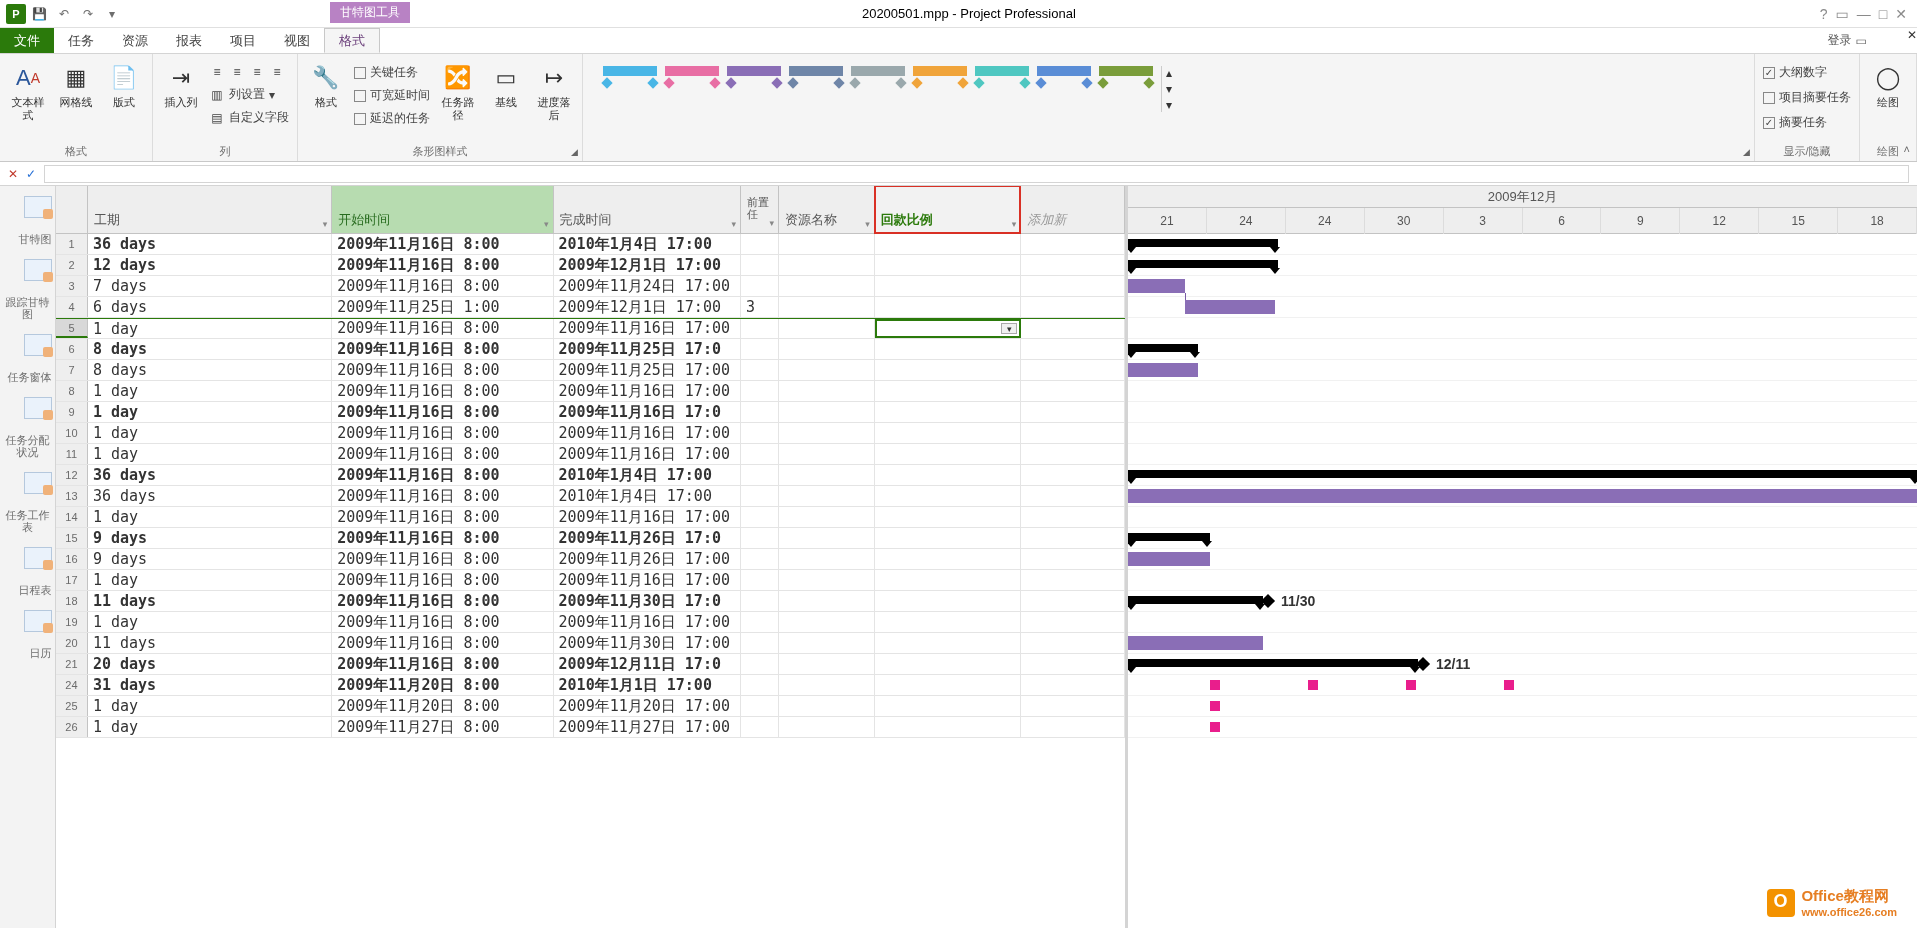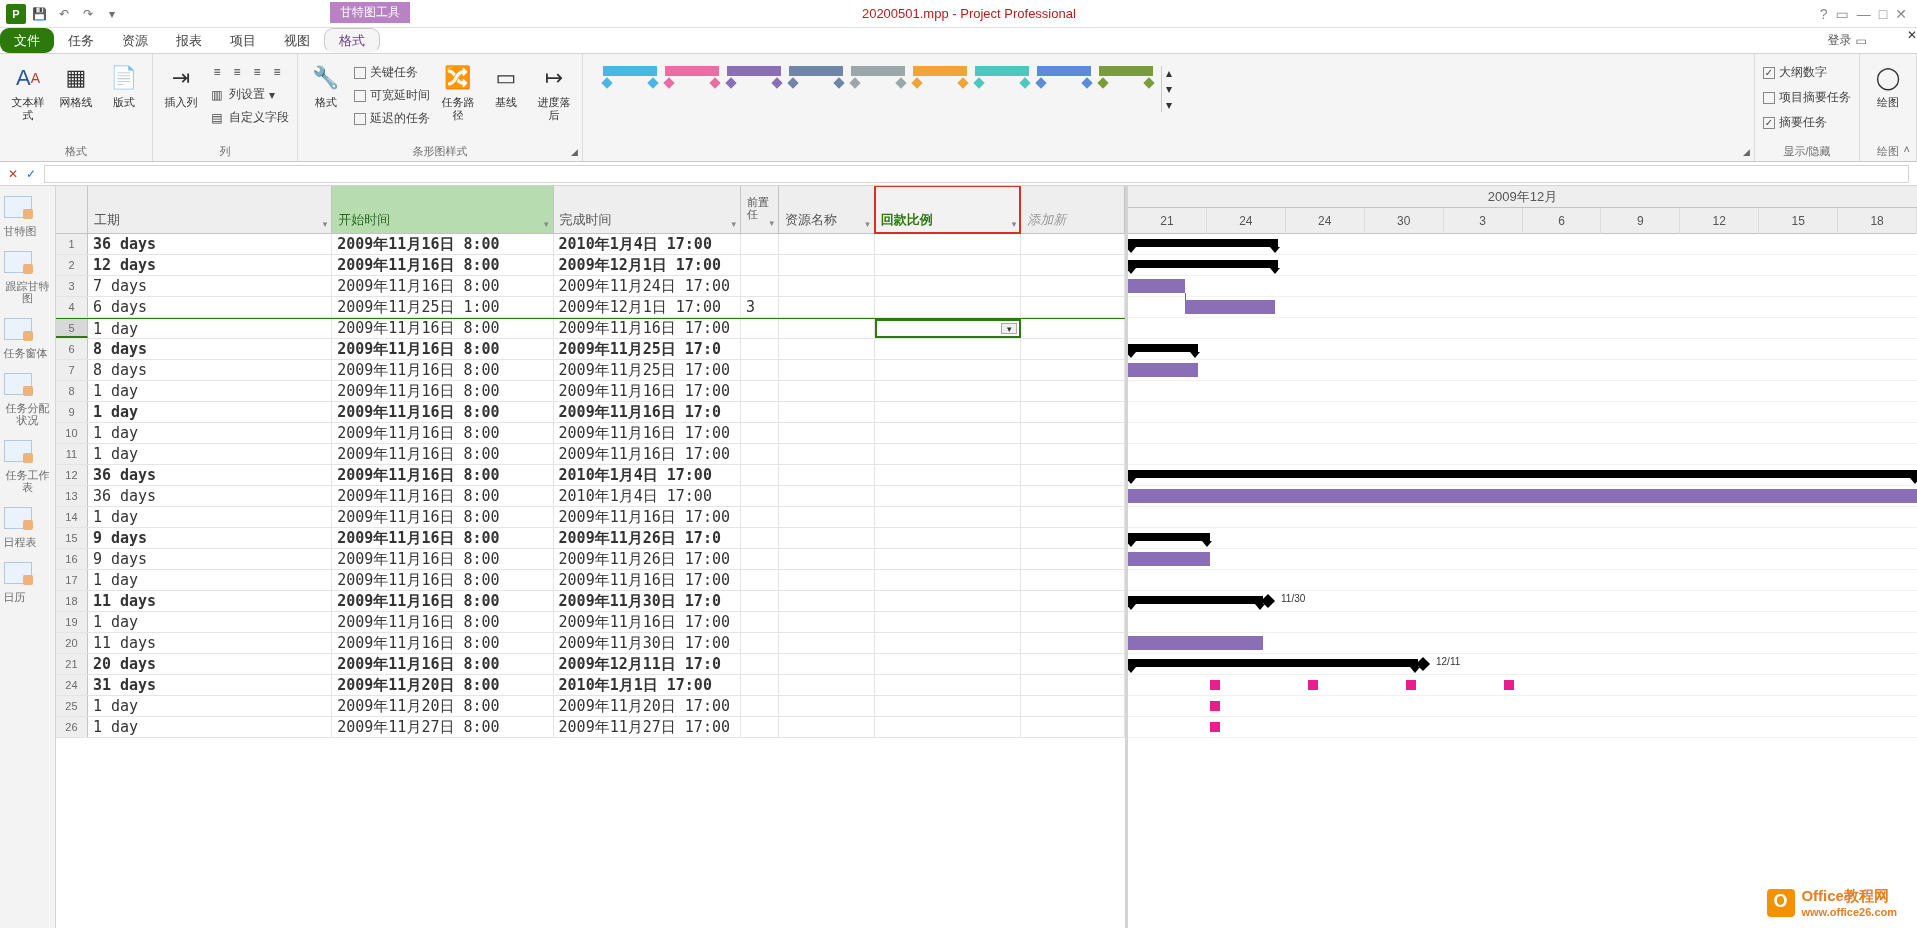--- a/index.html
+++ b/index.html
@@ -3,28 +3,28 @@
 <meta charset="utf-8">
 <style>
 * { margin: 0; padding: 0; box-sizing: border-box; font-family: "Microsoft YaHei", "Segoe UI", sans-serif; }
 body { background: #fff; font-size: 12px; color: #333; overflow: hidden; width: 1917px; height: 928px; position: relative; }
 
 
 .titlebar { height: 28px; background: #fff; display: flex; align-items: center; border-bottom: 1px solid #e0e0e0; }
 .qat { display: flex; align-items: center; gap: 4px; padding: 0 6px; }
 .qat .appicon { width: 20px; height: 20px; background: #2b7a0b; color: #fff; font-weight: bold; font-size: 11px; display: flex; align-items: center; justify-content: center; border-radius: 2px; }
 .qat .qbtn { width: 20px; height: 20px; display: flex; align-items: center; justify-content: center; color: #6e6e6e; cursor: pointer; }
-.title-center { flex: 1; text-align: center; color: #b91c1c; font-size: 13px; }
+.title-center { flex: 1; text-align: center; color: #000000; font-size: 13px; }
 .title-tool { position: absolute; left: 330px; top: 2px; background: #b882c4; color: #fff; padding: 2px 10px; font-size: 12px; }
 .winbtns { display: flex; gap: 8px; padding: 0 10px; color: #8a8a8a; }
 .winbtns span { cursor: pointer; font-size: 14px; }
 
 
 .ribbon-tabs { height: 26px; display: flex; align-items: stretch; border-bottom: 1px solid #d4d4d4; background: #fff; }
-.rtab { padding: 4px 14px; display: flex; align-items: center; font-size: 13px; color: #444; cursor: pointer; border-radius: 9px; }
+.rtab { padding: 4px 14px; display: flex; align-items: center; font-size: 13px; color: #444; cursor: pointer; }
 .rtab.file { background: #2b7a0b; color: #fff; }
 .rtab.active { color: #6a3e7a; border: 1px solid #c8c8c8; border-bottom: 1px solid #f5f5f5; background: #f5f5f5; }
 .login { margin-left: auto; padding-right: 40px; font-size: 12px; color: #555; display:flex; align-items:center; gap:4px;}
 
 
 .ribbon { height: 108px; background: #f5f5f5; border-bottom: 1px solid #c8c8c8; display: flex; }
 .rgroup { border-right: 1px solid #dcdcdc; padding: 4px 8px 0 8px; display: flex; flex-direction: column; position: relative; }
 .rgroup .gbody { flex: 1; display: flex; align-items: flex-start; gap: 8px; }
 .rgroup .glabel { text-align: center; font-size: 11px; color: #6e6e6e; padding: 2px 0; }
 .bigbtn { display: flex; flex-direction: column; align-items: center; width: 40px; gap: 2px; cursor: pointer; padding-top: 4px; }
@@ -41,21 +41,21 @@
 
 
 .formula { height: 24px; border-bottom: 1px solid #d4d4d4; display: flex; align-items: center; padding: 0 8px; gap: 8px; }
 .formula .x { color: #c0392b; cursor: pointer; }
 .formula .v { color: #2a72d6; cursor: pointer; }
 .formula .fbox { flex: 1; height: 18px; border: 1px solid #d4d4d4; }
 
 
 .main { display: flex; height: calc(928px - 28px - 26px - 108px - 24px); }
 .viewbar { width: 56px; background: #f3f3f3; border-right: 1px solid #d4d4d4; display: flex; flex-direction: column; align-items: center; padding-top: 6px; gap: 6px; }
-.viewbtn { width: 48px; display: flex; flex-direction: column; align-items: flex-start; gap: 7px; cursor: pointer; padding: 4px 0; }
+.viewbtn { width: 48px; display: flex; flex-direction: column; align-items: flex-end; gap: 15px; cursor: pointer; padding: 4px 0; }
 .viewbtn .vicn { width: 28px; height: 22px; background: #eaf2fb; border: 1px solid #b5c8dd; position: relative; }
 .viewbtn .vicn::after { content: ""; position: absolute; right: -2px; bottom: -2px; width: 10px; height: 10px; background: #f0b27a; border-radius: 2px; }
 .viewbtn .vlbl { font-size: 11px; color: #6e6e6e; text-align: center; line-height: 12px; }
 
 .sheet { flex: 0 0 1072px; border-right: 3px solid #d4d4d4; display: flex; flex-direction: column; overflow: hidden; }
 .gantt { flex: 1; display: flex; flex-direction: column; overflow: hidden; }
 
 
 .shdr { display: flex; height: 48px; border-bottom: 1px solid #c3c3c3; }
 .shdr .rowhdr { width: 32px; background: #eee; border-right: 1px solid #c3c3c3; }
@@ -84,21 +84,21 @@
 
 .gbody { position: relative; }
 .grow { height: 21px; border-bottom: 1px solid #f1f1f1; position: relative; }
 .black-summary { position: absolute; height: 8px; background: #000; top: 5px; }
 .black-summary::before, .black-summary::after { content: ""; position: absolute; top: 8px; width: 0; height: 0; border-left: 5px solid transparent; border-right: 5px solid transparent; border-top: 6px solid #000; }
 .black-summary::before { left: -2px; }
 .black-summary::after { right: -2px; }
 .purple-bar { position: absolute; height: 14px; background: #8a6eb6; top: 3px; }
 .purple-bar .arrow { position: absolute; right: -12px; top: 14px; width: 12px; height: 10px; border-left: 1px solid #7a5ca6; border-bottom: 1px solid #7a5ca6; }
 .diamond { position: absolute; width: 10px; height: 10px; background: #000; transform: rotate(45deg); top: 5px; }
-.diamond-label { position: absolute; top: 2px; font-size: 10px; font-weight: normal; }
+.diamond-label { position: absolute; top: 2px; font-size: 14px; font-weight: bold; }
 .pink-sq { position: absolute; width: 10px; height: 10px; background: #e91e8c; top: 5px; }
 
 
 .watermark { position: absolute; right: 20px; bottom: 10px; display: flex; align-items: center; gap: 6px; font-weight: bold; }
 .watermark .logo { width: 28px; height: 28px; background: #f39200; border-radius: 4px; position: relative; }
 .watermark .logo::after { content:"O"; color:#fff; font-size:18px; position:absolute; left:6px; top:2px;}
 .watermark .t1 { color: #e67e22; font-size: 15px; }
 .watermark .t2 { color: #e67e22; font-size: 11px; display: block; }
 
 .collapse-arrow { position:absolute; right:6px; bottom:6px; font-size:11px; color:#666; cursor:pointer;}

